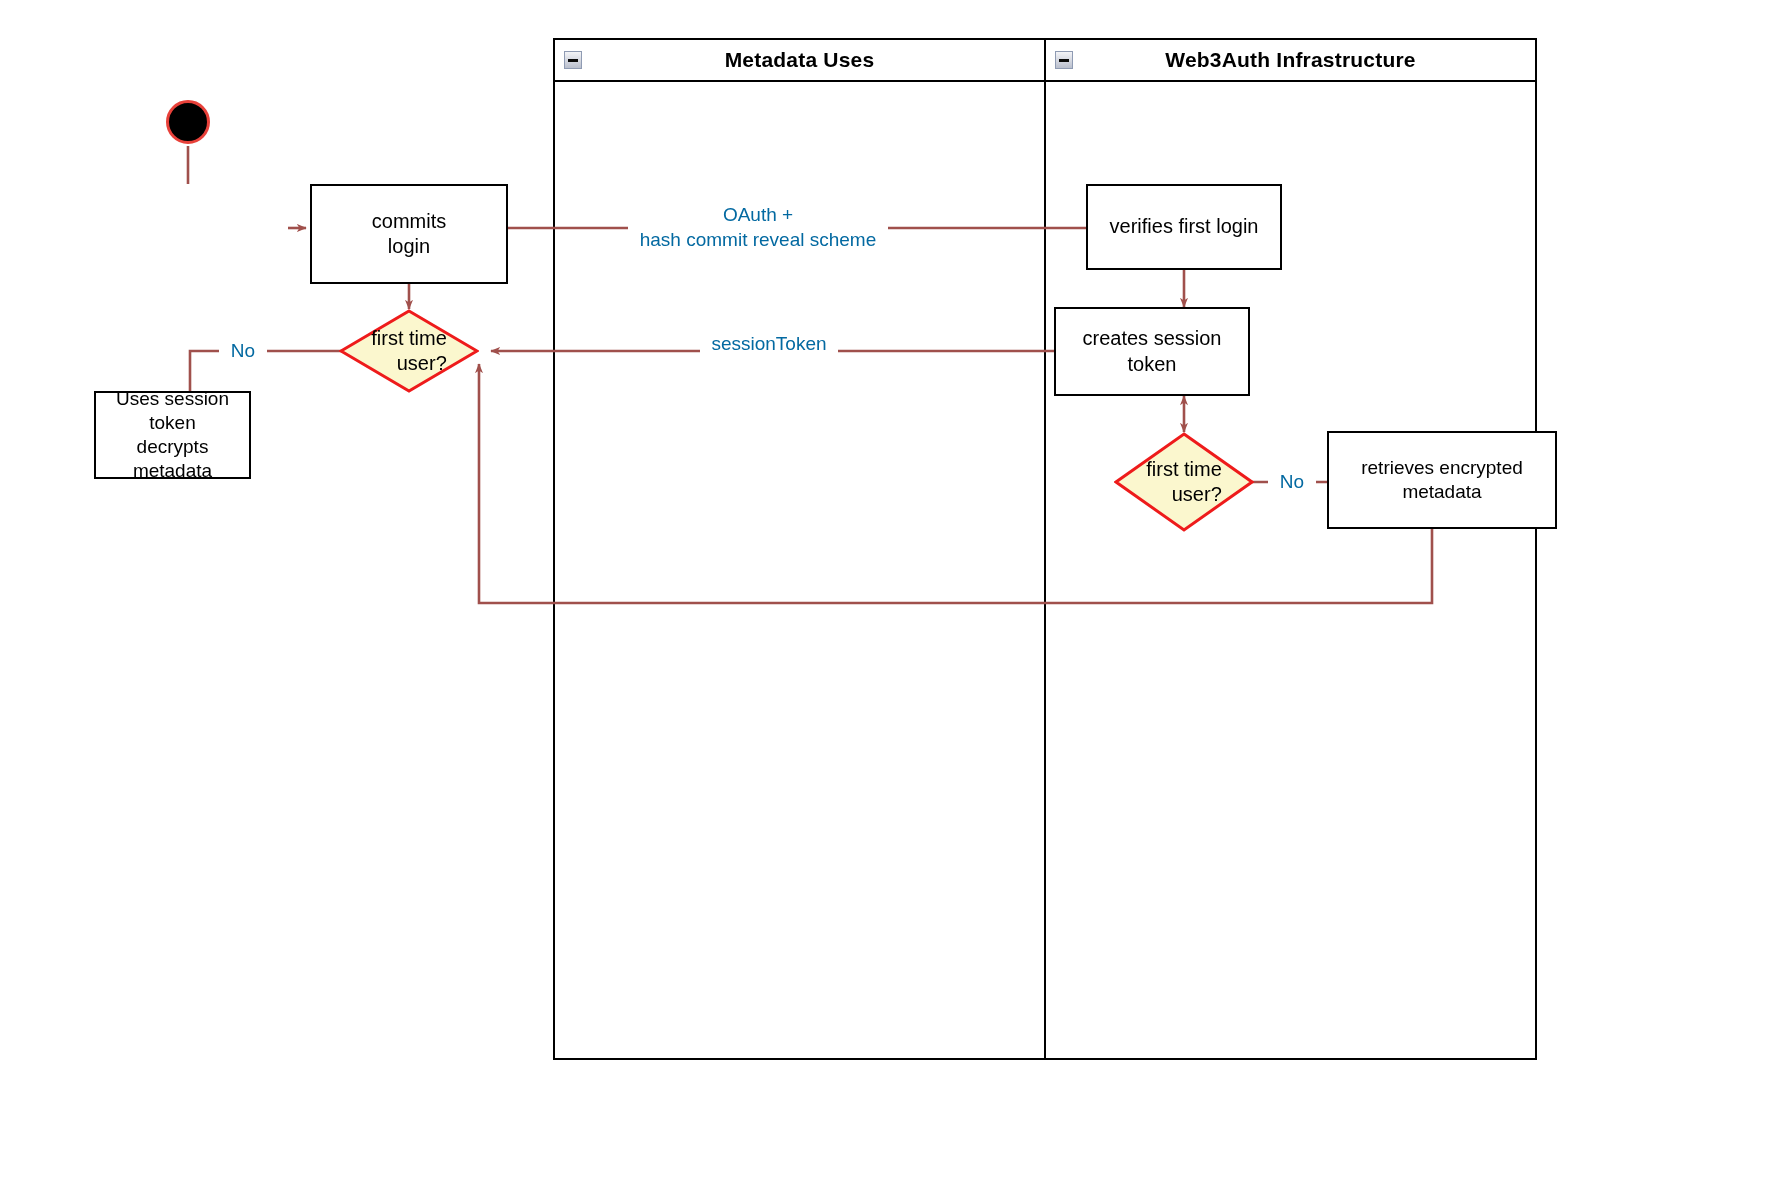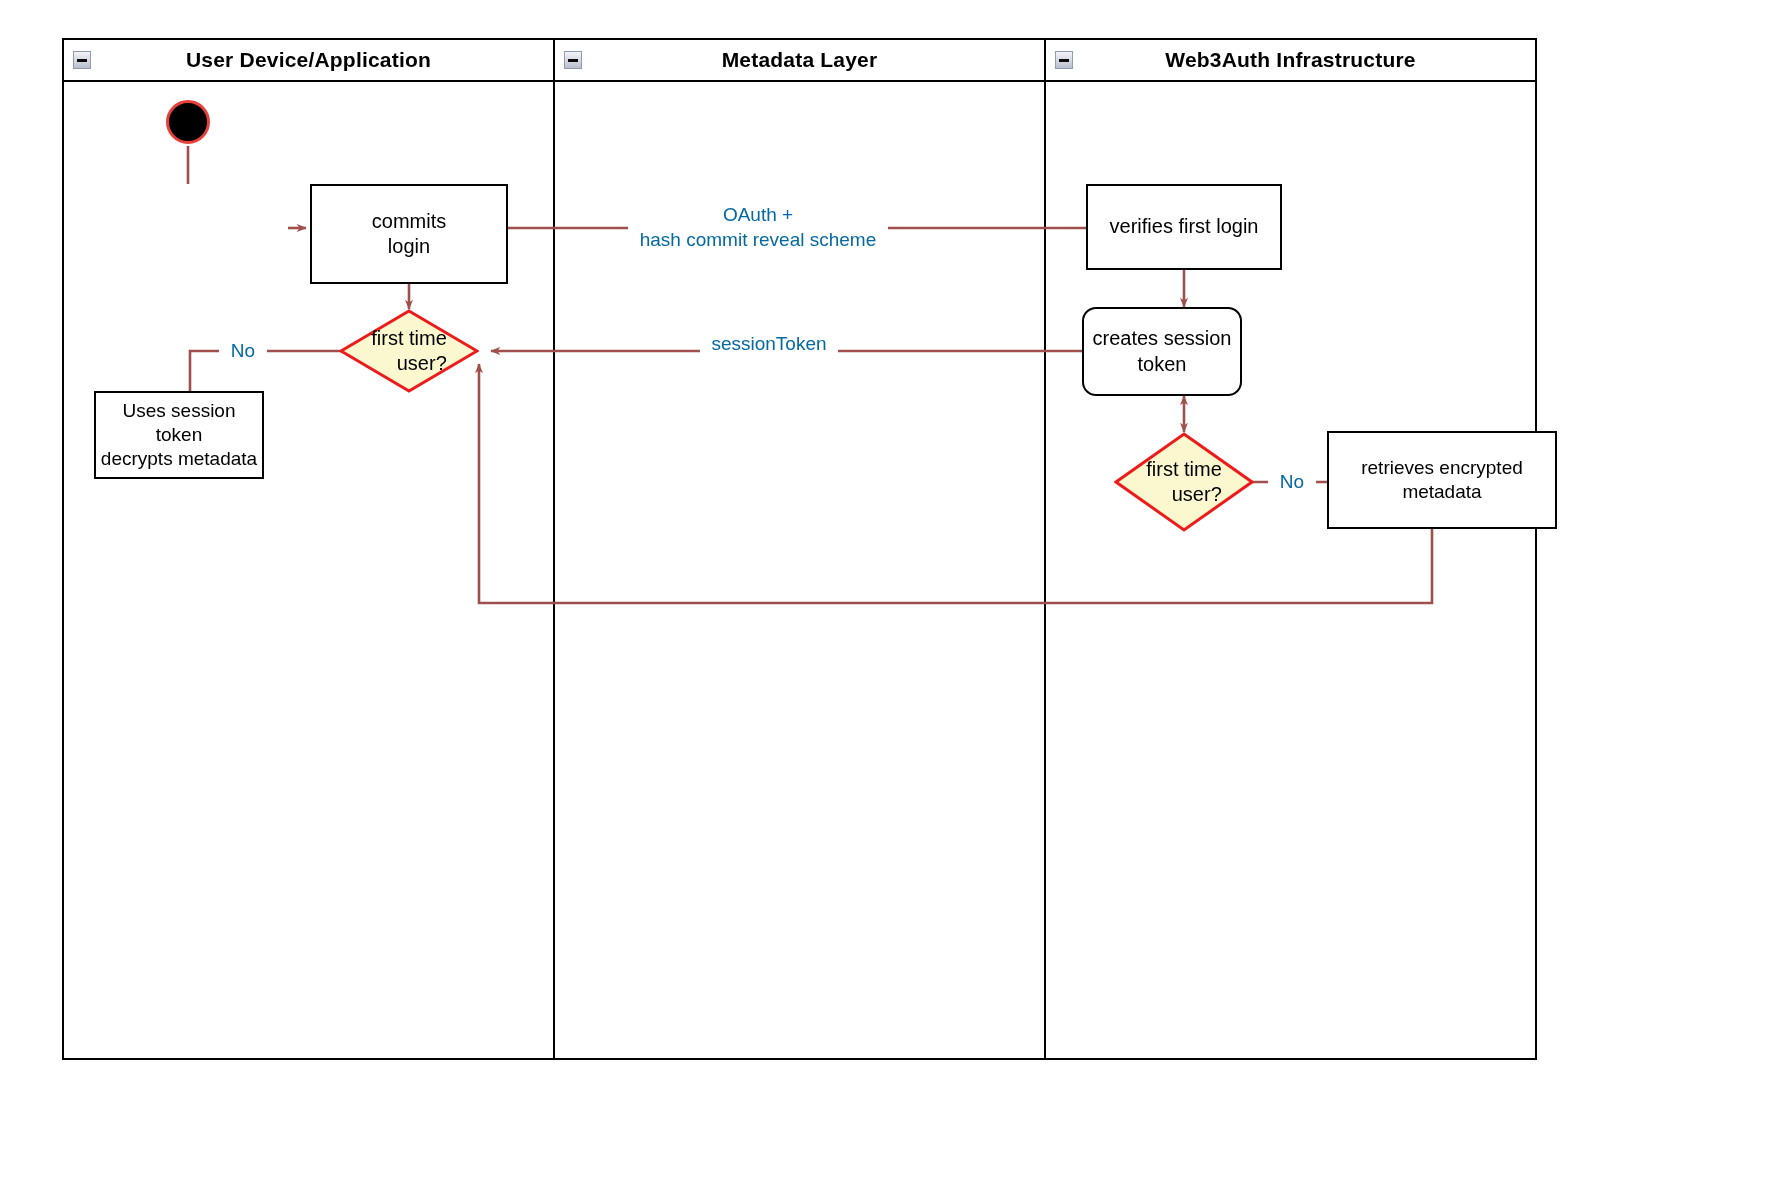--- a/index.html
+++ b/index.html
@@ -137,31 +137,25 @@
     line-height: 1.3;
     white-space: pre-line;
     z-index: 3;
   }
 </style>
 </head>
 <body>
 
 <div id="canvas">
 
-  <div class="lane" style="left:62px; top:38px; width:493px; height:1022px;">
-    <div class="lane-header">
-      <span class="collapse-icon"></span>
-      <span class="lane-title">User Device/Application</span>
-    </div>
-  </div>
 
   <div class="lane" style="left:553px; top:38px; width:493px; height:1022px;">
     <div class="lane-header">
       <span class="collapse-icon"></span>
-      <span class="lane-title">Metadata Layer</span>
+      <span class="lane-title">Metadata Uses</span>
     </div>
   </div>
 
   <div class="lane" style="left:1044px; top:38px; width:493px; height:1022px;">
     <div class="lane-header">
       <span class="collapse-icon"></span>
       <span class="lane-title">Web3Auth Infrastructure</span>
     </div>
   </div>
 
@@ -219,31 +213,31 @@
   </div>
 
   <div class="diamond-wrap" style="left:339px; top:309px; width:140px; height:84px;">
     <svg width="140" height="84" viewBox="0 0 140 84" xmlns="http://www.w3.org/2000/svg">
       <polygon points="70,2 138,42 70,82 2,42" fill="#fbf7ce" stroke="#ee1b1b" stroke-width="3"></polygon>
     </svg>
     <div class="diamond-label">first time
 user?</div>
   </div>
 
-  <div class="node" style="left:94px; top:391px; width:170px; height:88px; font-size:19px;">
+  <div class="node" style="left:94px; top:391px; width:157px; height:88px; font-size:19px;">
     <span>Uses session
 token
 decrypts metadata</span>
   </div>
 
   <div class="node" style="left:1086px; top:184px; width:196px; height:86px;">
     <span>verifies first login</span>
   </div>
 
-  <div class="node" style="left:1082px; top:307px; width:160px; height:89px;border-radius:14px;">
+  <div class="node" style="left:1054px; top:307px; width:196px; height:89px;">
     <span>creates session
 token</span>
   </div>
 
   <div class="diamond-wrap" style="left:1114px; top:432px; width:140px; height:100px;">
     <svg width="140" height="100" viewBox="0 0 140 100" xmlns="http://www.w3.org/2000/svg">
       <polygon points="70,2 138,50 70,98 2,50" fill="#fbf7ce" stroke="#ee1b1b" stroke-width="3"></polygon>
     </svg>
     <div class="diamond-label">first time
 user?</div>

